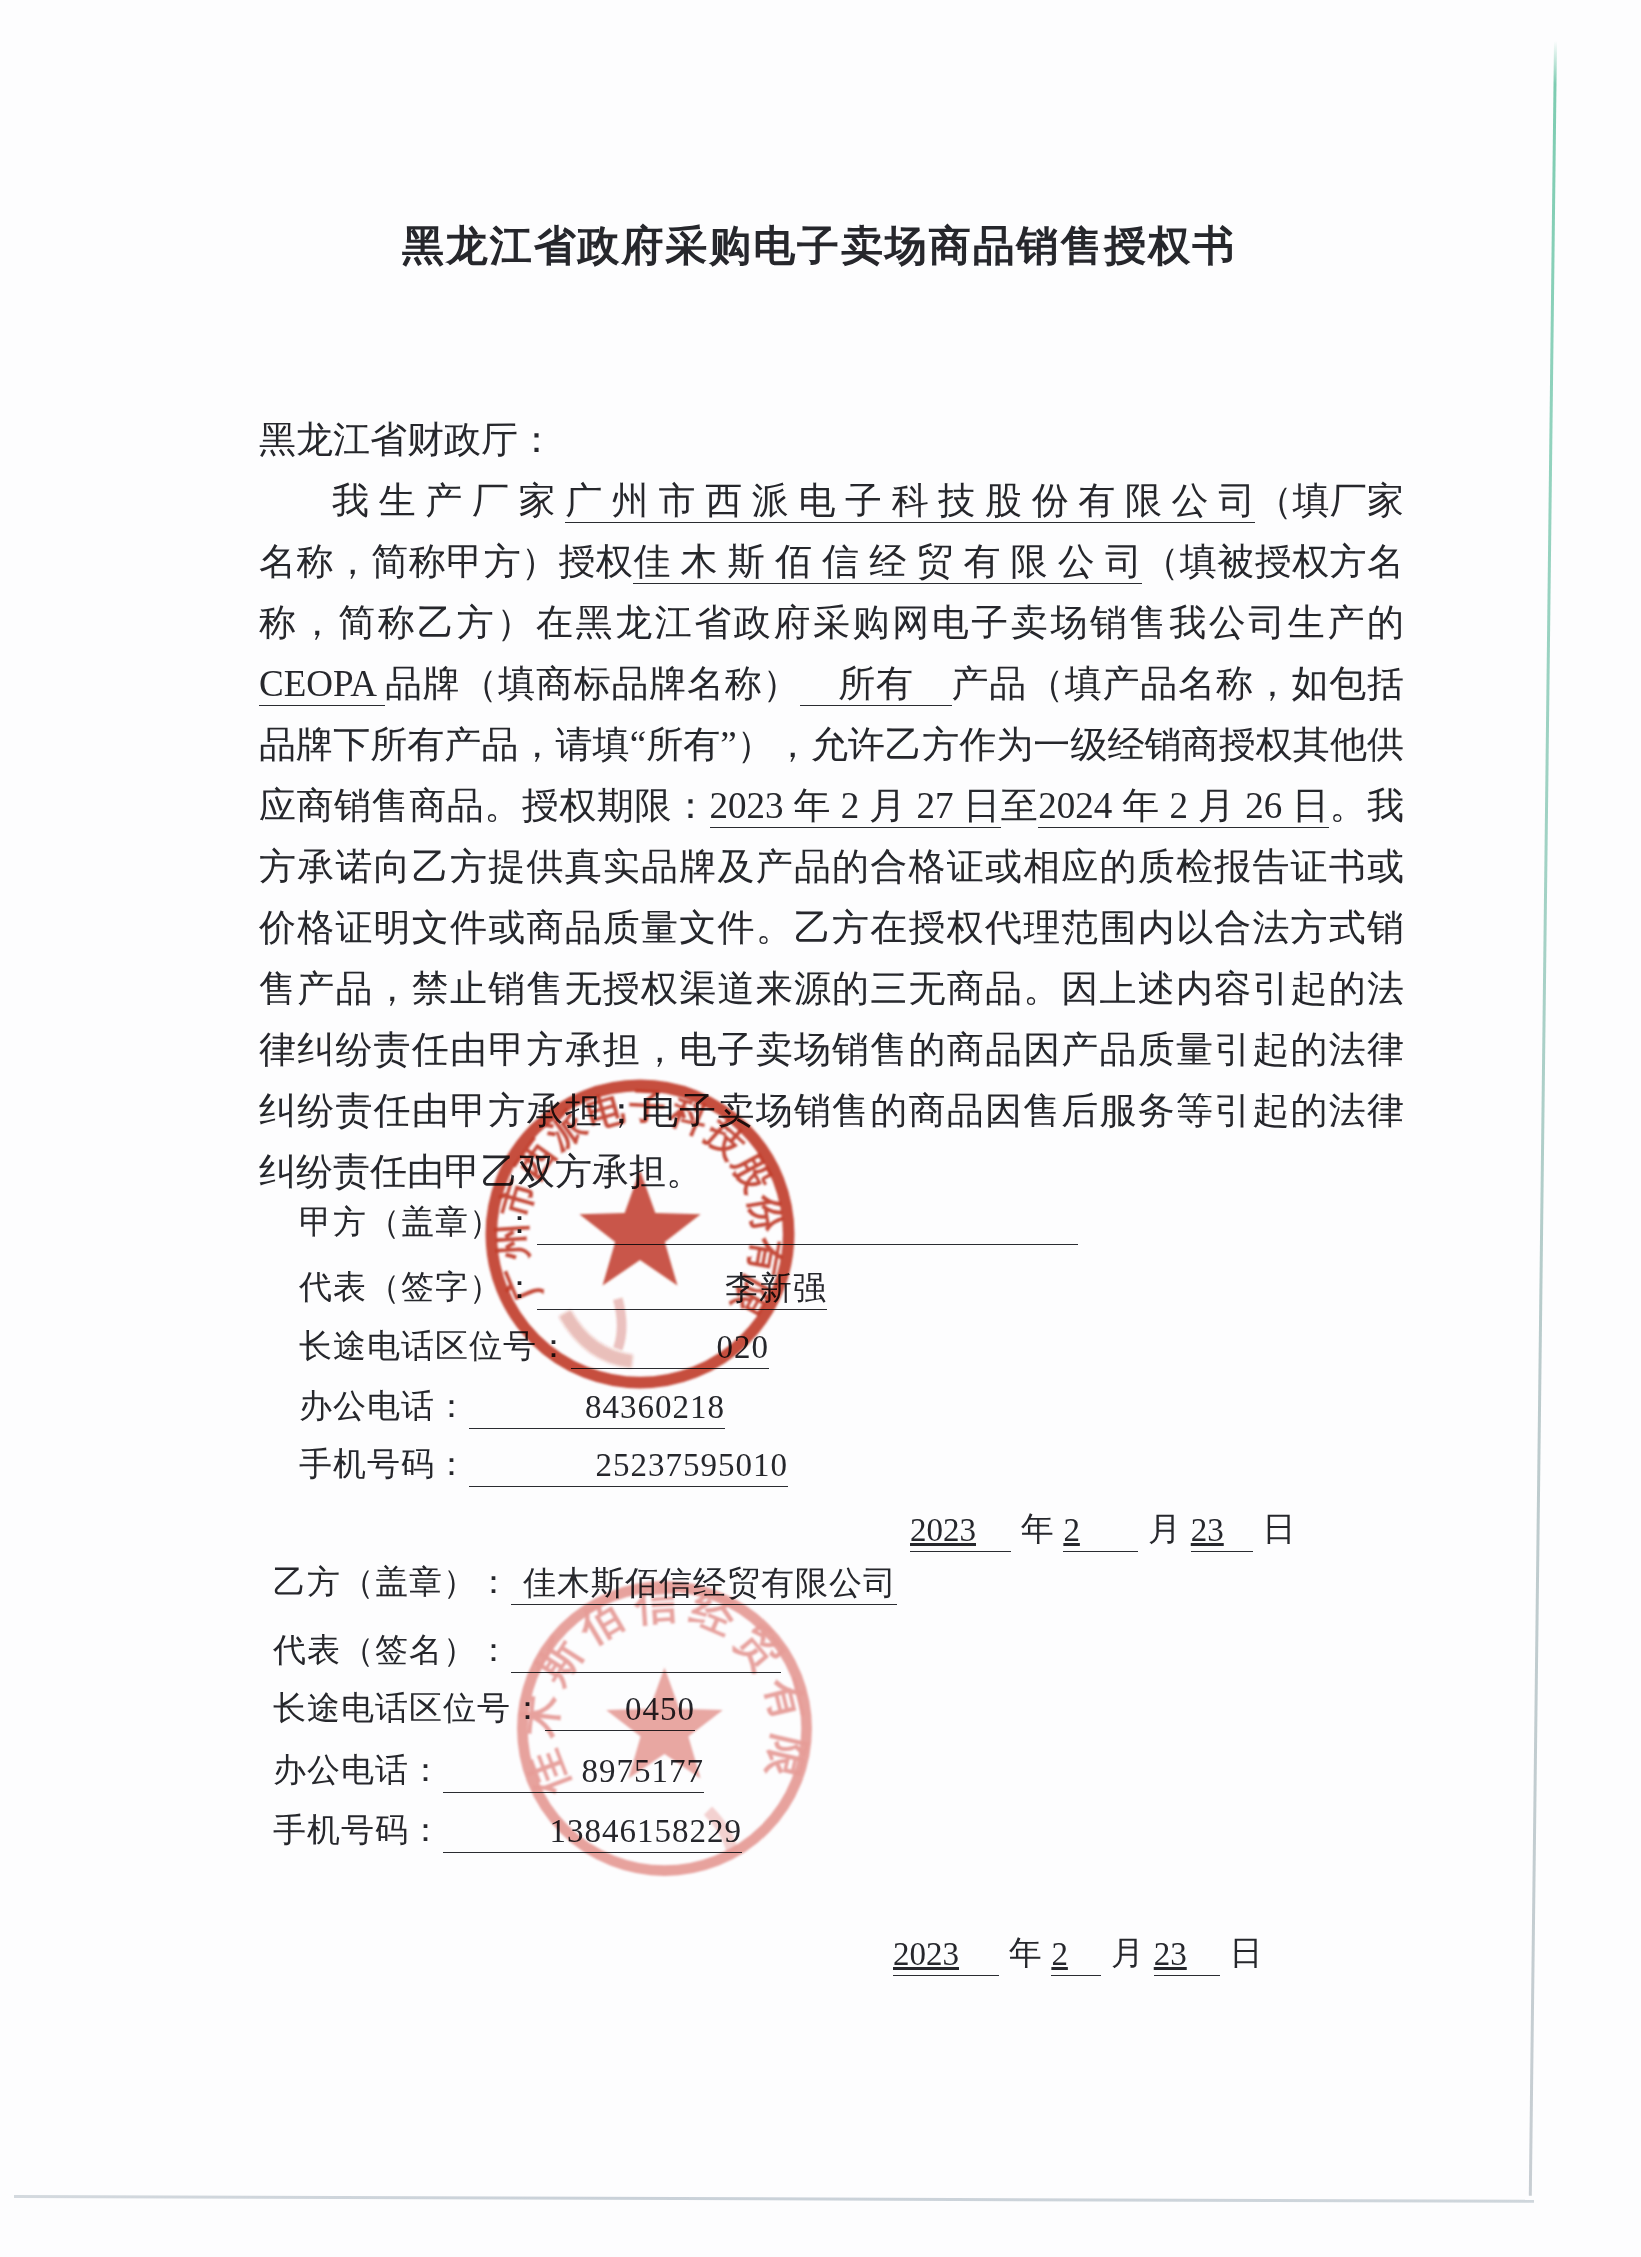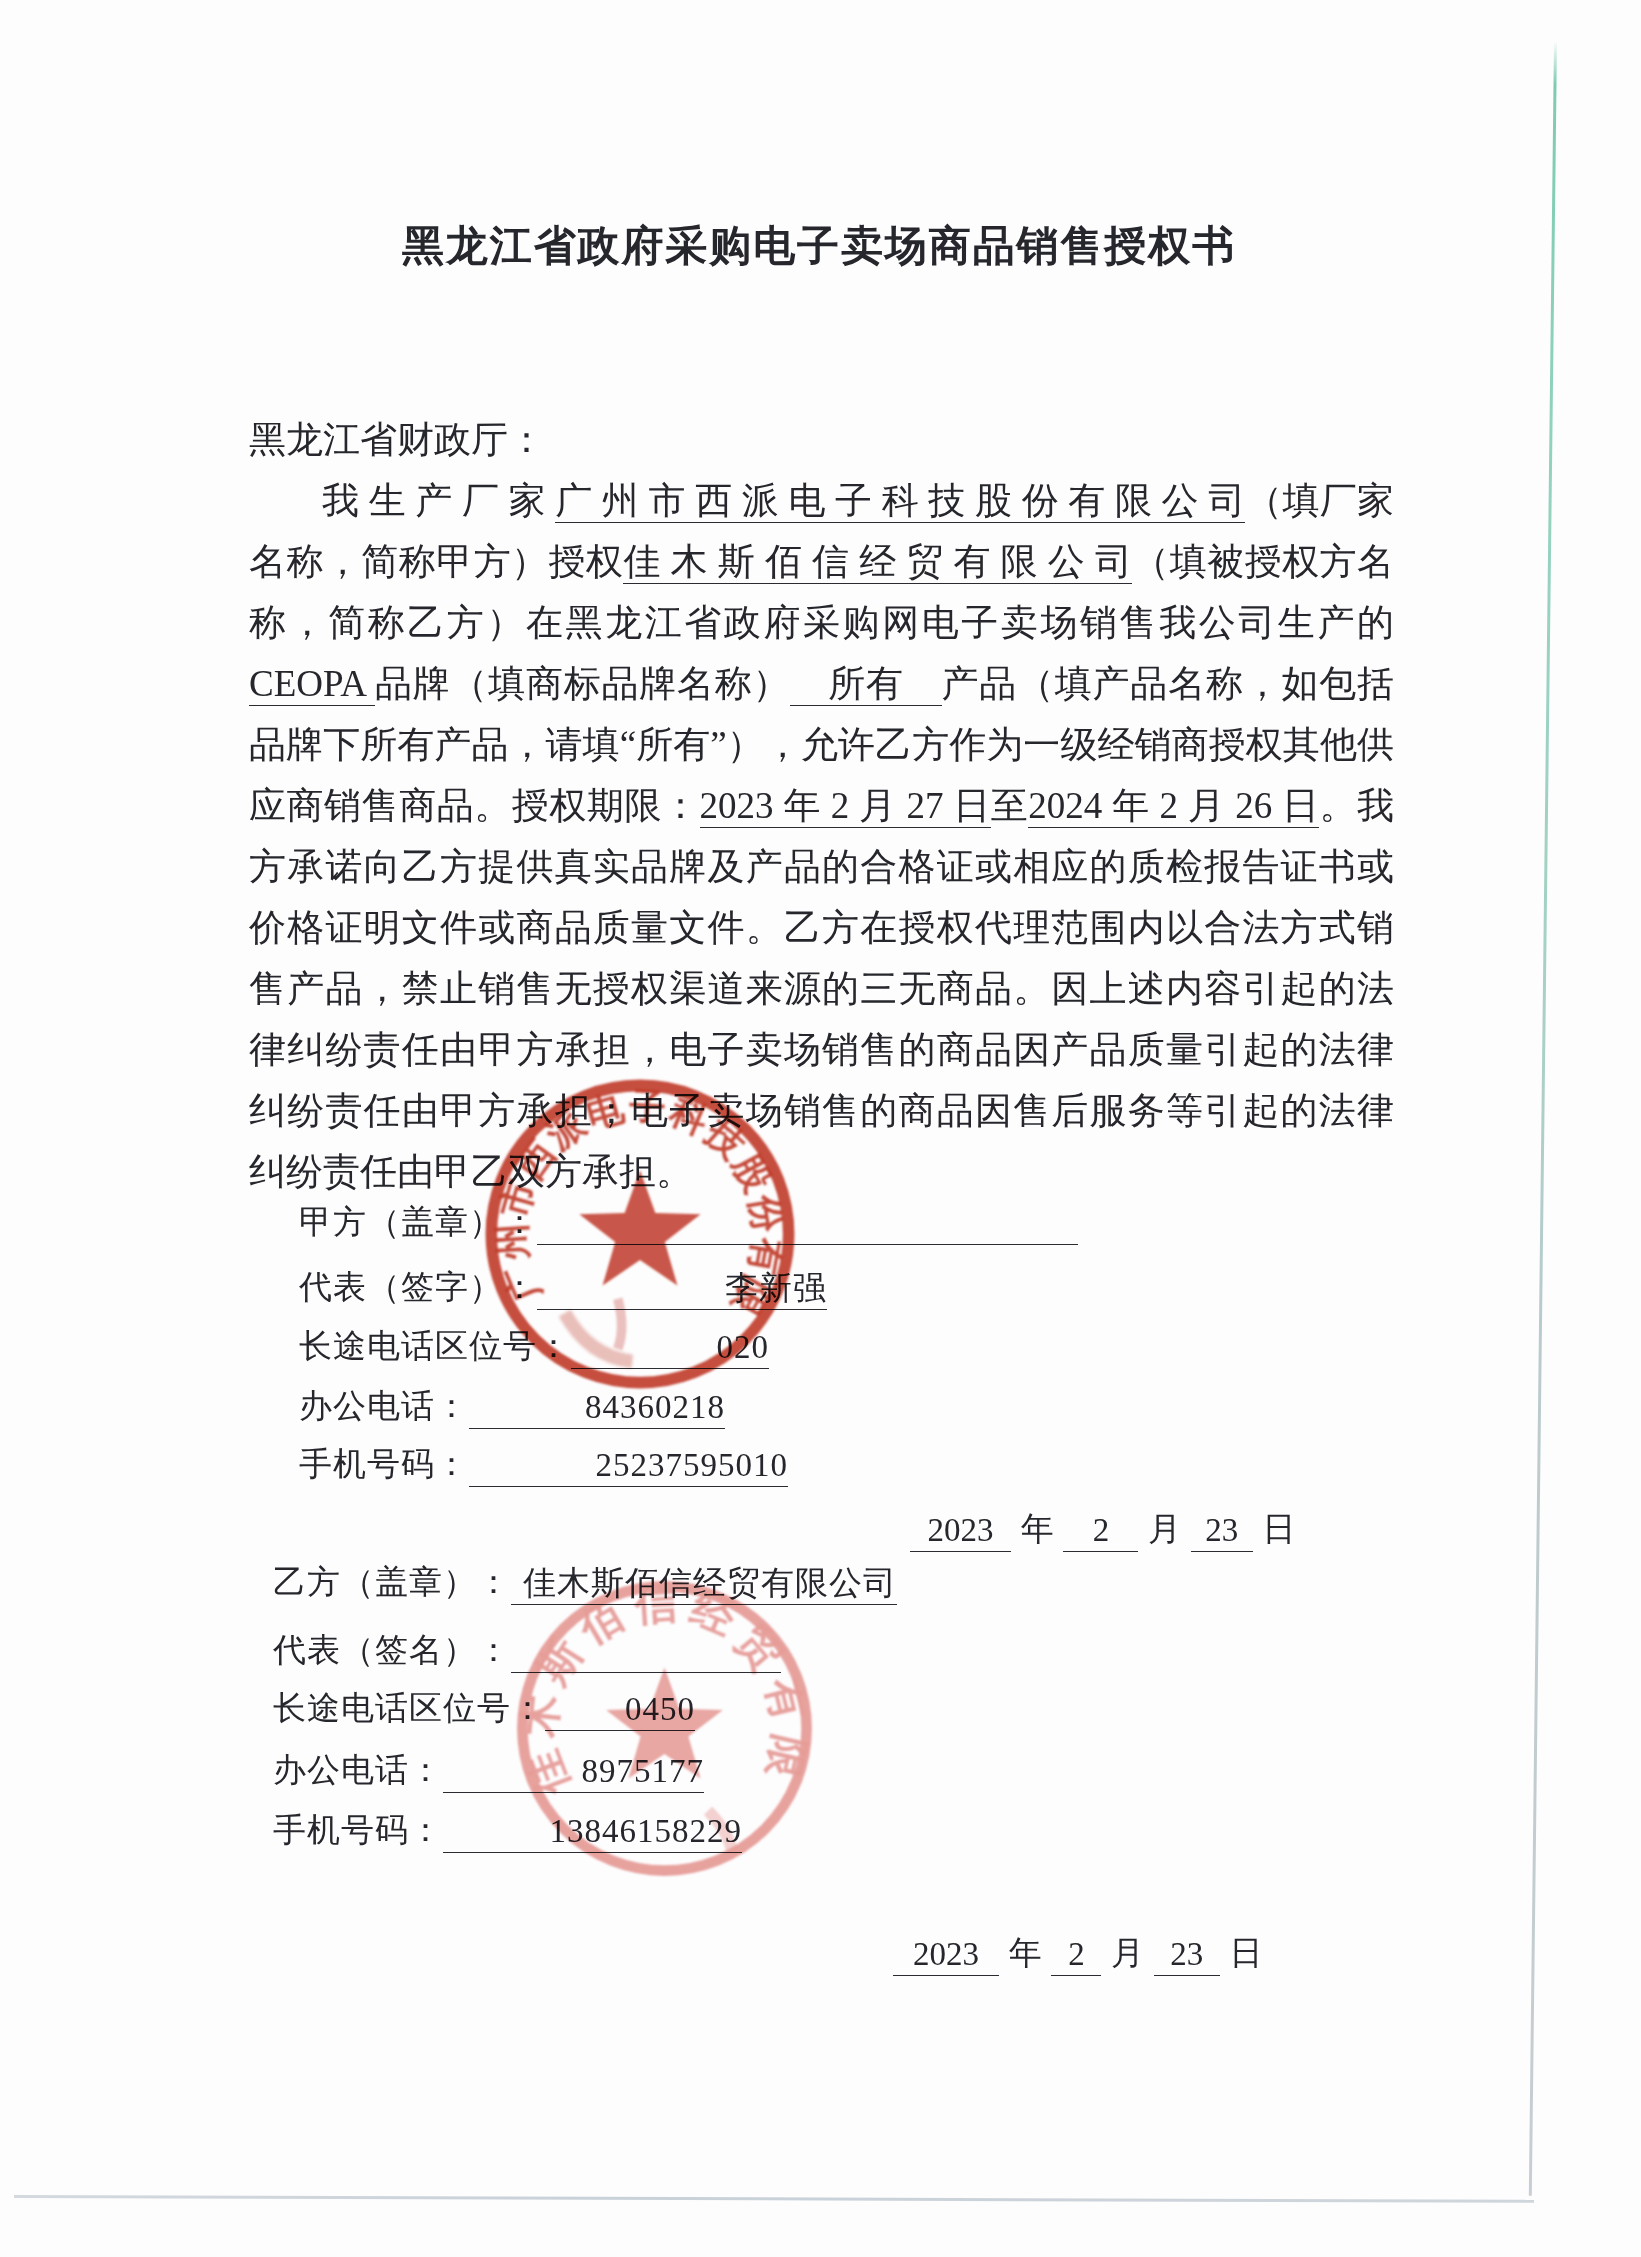--- a/index.html
+++ b/index.html
@@ -33,40 +33,40 @@
 
   .title{
     position:absolute;top:218px;left:819px;transform:translateX(-50%);
     margin:0;font-size:42px;font-weight:700;letter-spacing:1.9px;white-space:nowrap;
   }
   .subtitle{
     position:absolute;top:281px;left:819px;transform:translateX(-50%);
     margin:0;font-size:41px;font-weight:700;letter-spacing:1px;white-space:nowrap;
   }
 
-  .textblock{position:absolute;left:249px;top:409px;width:1145px;font-size:37px;line-height:61px;}
+  .textblock{position:absolute;left:259px;top:409px;width:1145px;font-size:37px;line-height:61px;}
   .salutation{margin:0;}
   .body{margin:0;text-indent:73px;text-align:justify;}
   .u{border-bottom:1.9px solid var(--line);padding-bottom:1px;}
 
   .sigrow{position:absolute;font-size:33px;white-space:nowrap;letter-spacing:1px;}
   .sigrow .lab{display:inline-block;}
   .sigrow .line{
     display:inline-block;border-bottom:1.9px solid var(--line);
     text-align:right;vertical-align:bottom;height:42px;line-height:42px;
   }
   .pa{left:299px;}
   .pb{left:273px;}
   .w560{width:541px}.w300{width:290px}.w205{width:198px}.w265{width:256px}.w330{width:319px}
   .w400{width:386px}.w280{width:270px}.w155{width:150px}.w270{width:261px}.w310{width:299px}
 
   .daterow{position:absolute;font-size:33px;white-space:nowrap;}
   .daterow .line{
     display:inline-block;border-bottom:1.9px solid var(--line);
-    text-align:center;height:41px;line-height:41px;vertical-align:bottom;
+    height:41px;line-height:41px;vertical-align:bottom;text-decoration:underline;
   }
   .daterow .dl{display:inline-block;padding:0 9.7px;}
   .dw105{width:101px}.dw78{width:75px}.dw64{width:62px}
   .dw110{width:106px}.dw52{width:50px}.dw68{width:66px}
 
   .stamp{position:absolute;mix-blend-mode:multiply;}
   .stamp-a-ring{fill:none;stroke:var(--stamp-a);stroke-width:12;opacity:.9;}
   .stamp-a-ink{fill:var(--stamp-a);}
   .stamp-a-text{fill:var(--stamp-a);font-size:38px;font-weight:700;opacity:.92;
     font-family:"Liberation Serif","DejaVu Serif",serif;}

